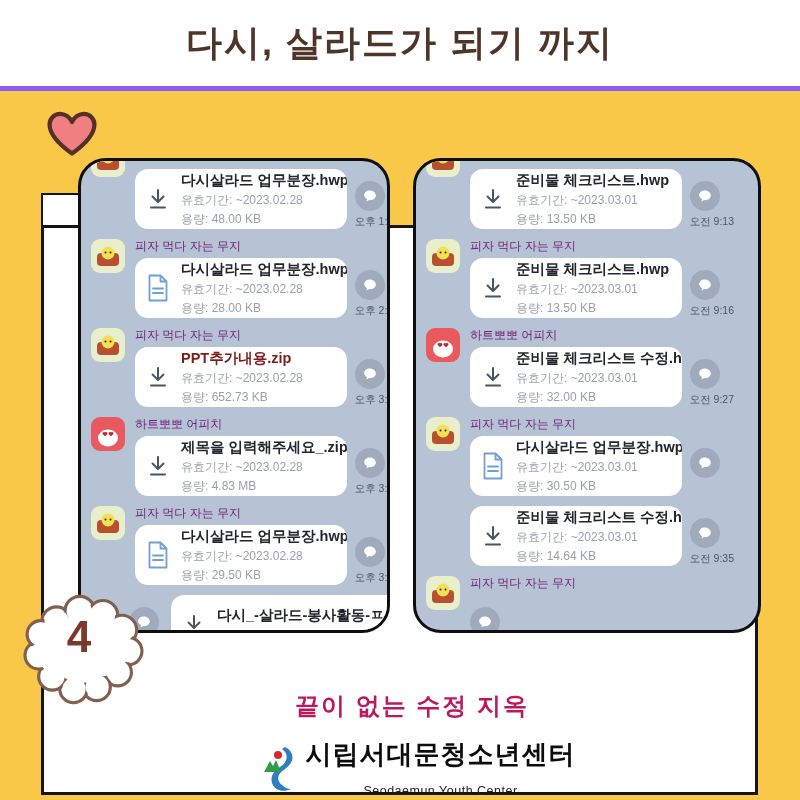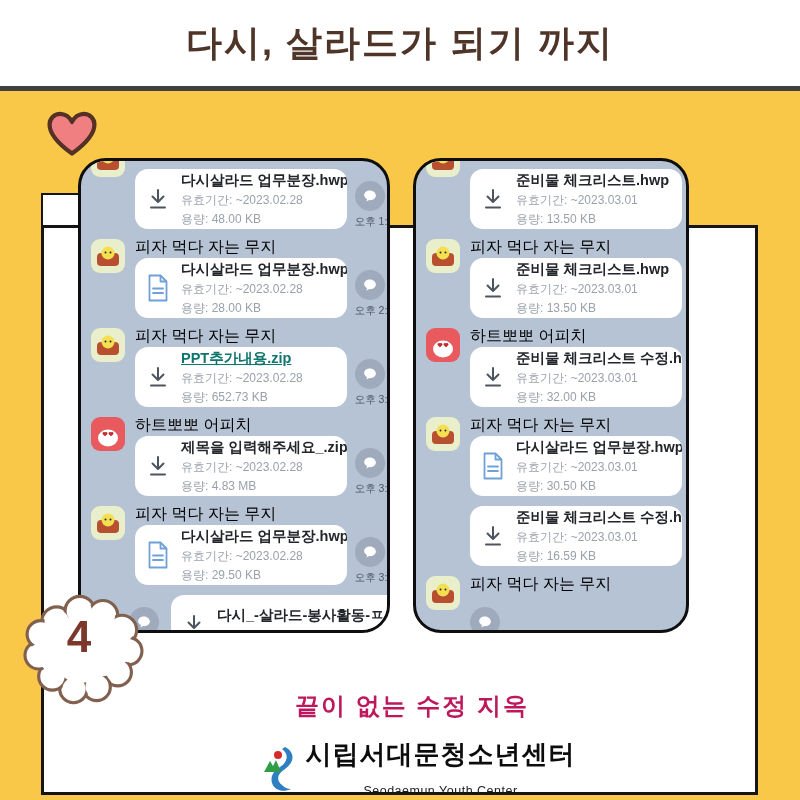--- a/index.html
+++ b/index.html
@@ -1,51 +1,51 @@
 <!DOCTYPE html>
 <html><head>
 <meta charset="utf-8">
 <style>
   html,body{margin:0;padding:0;}
   body{font-family:"Liberation Sans", sans-serif;}
   .canvas{position:relative;width:800px;height:800px;background:#f9c848;overflow:hidden;}
 
   
   .top-band{position:absolute;left:0;top:0;width:800px;height:86px;background:#ffffff;
-    border-bottom:5px solid #404040;display:flex;align-items:center;justify-content:center;}
+    border-bottom:5px solid #8b5cf6;display:flex;align-items:center;justify-content:center;}
   .page-title{font-size:36px;font-weight:800;color:#4f3528;letter-spacing:2px;}
 
   
   .heart{position:absolute;left:46px;top:110px;width:52px;height:48px;}
 
   
   .backing-card{position:absolute;left:41px;top:193px;width:349px;height:390px;
     background:#ffffff;border:2px solid #151515;box-sizing:border-box;}
   .big-box{position:absolute;left:41px;top:225px;width:717px;height:570px;
     background:#ffffff;border:3px solid #151515;box-sizing:border-box;}
 
   
   .phone{position:absolute;top:158px;height:475px;background:#b6c3d4;
     border:3px solid #0e0e0e;border-radius:28px;box-sizing:border-box;overflow:hidden;}
   .phone-left{left:78px;width:312px;}
-  .phone-right{left:413px;width:276px;}
+  .phone-right{left:413px;width:348px;}
 
   .chat{position:relative;padding:8px 0 0 10px;}
   .msg-group{position:relative;padding-left:44px;margin-bottom:10px;}
-  .sender-row{font-size:16px;color:#000000;height:15px;line-height:15px;margin-bottom:4px;
+  .sender-row{font-size:12px;color:#701a75;height:15px;line-height:15px;margin-bottom:4px;
     white-space:nowrap;}
   .avatar{position:absolute;left:0;top:0;width:34px;height:34px;display:block;}
   .avatar-cut{top:-26px;}
   .bubble-line{display:flex;gap:8px;align-items:flex-start;}
   .bubble{background:#ffffff;border-radius:13px;width:212px;height:60px;box-sizing:border-box;
     padding:8px 10px 8px 8px;display:flex;gap:8px;align-items:center;overflow:hidden;flex:none;}
   .f-icon{width:30px;flex:none;display:flex;justify-content:center;align-items:center;}
   .f-text{min-width:0;}
   .f-name{font-size:14.5px;font-weight:700;color:#22252a;white-space:nowrap;}
-  .f-name.link{color:#0f766e;text-decoration:underline;}
+  .f-name.link{color:#7f1d1d;}
   .f-meta{font-size:12px;color:#9aa1ab;margin-top:2px;white-space:nowrap;}
   .side{position:relative;width:34px;flex:none;height:60px;}
   .reply-circle{position:absolute;left:0;top:12px;width:30px;height:30px;border-radius:50%;
     background:#9fabbc;display:flex;align-items:center;justify-content:center;}
   .msg-time{position:absolute;top:46px;right:-10px;font-size:10.5px;color:#4c5563;white-space:nowrap;}
   .msg-group.sent{padding-left:0;padding-right:0;}
   .msg-group.sent .bubble-line{justify-content:flex-end;}
   .msg-group.sent .bubble{width:232px;margin-right:-16px;}
 
   
@@ -408,21 +408,21 @@
             <div class="bubble">
               <span class="f-icon">
                 <svg width="24" height="24" viewBox="0 0 24 24">
                   <path d="M12 3v11M6.5 9.5 L12 15 L17.5 9.5" fill="none" stroke="#4c545e" stroke-width="2" stroke-linecap="round" stroke-linejoin="round"></path>
                   <path d="M5 20.5h14" stroke="#4c545e" stroke-width="2" stroke-linecap="round"></path>
                 </svg>
               </span>
               <div class="f-text">
                 <div class="f-name">준비물 체크리스트 수정.hw</div>
                 <div class="f-meta">유효기간: ~2023.03.01</div>
-                <div class="f-meta">용량: 16.59 KB</div>
+                <div class="f-meta">용량: 14.64 KB</div>
               </div>
             </div>
             <div class="side">
               <div class="reply-circle">
                 <svg width="18" height="18" viewBox="0 0 20 20">
                   <path d="M10 3.8c-3.6 0-6.5 2.3-6.5 5.2 0 1.9 1.3 3.6 3.2 4.5l-.7 2.7 3.2-1.7c.3 0 .5.1.8.1 3.6 0 6.5-2.3 6.5-5.2S13.6 3.8 10 3.8z" fill="#ffffff"></path>
                 </svg>
               </div>
               <div class="msg-time">오전 9:35</div>
             </div>

